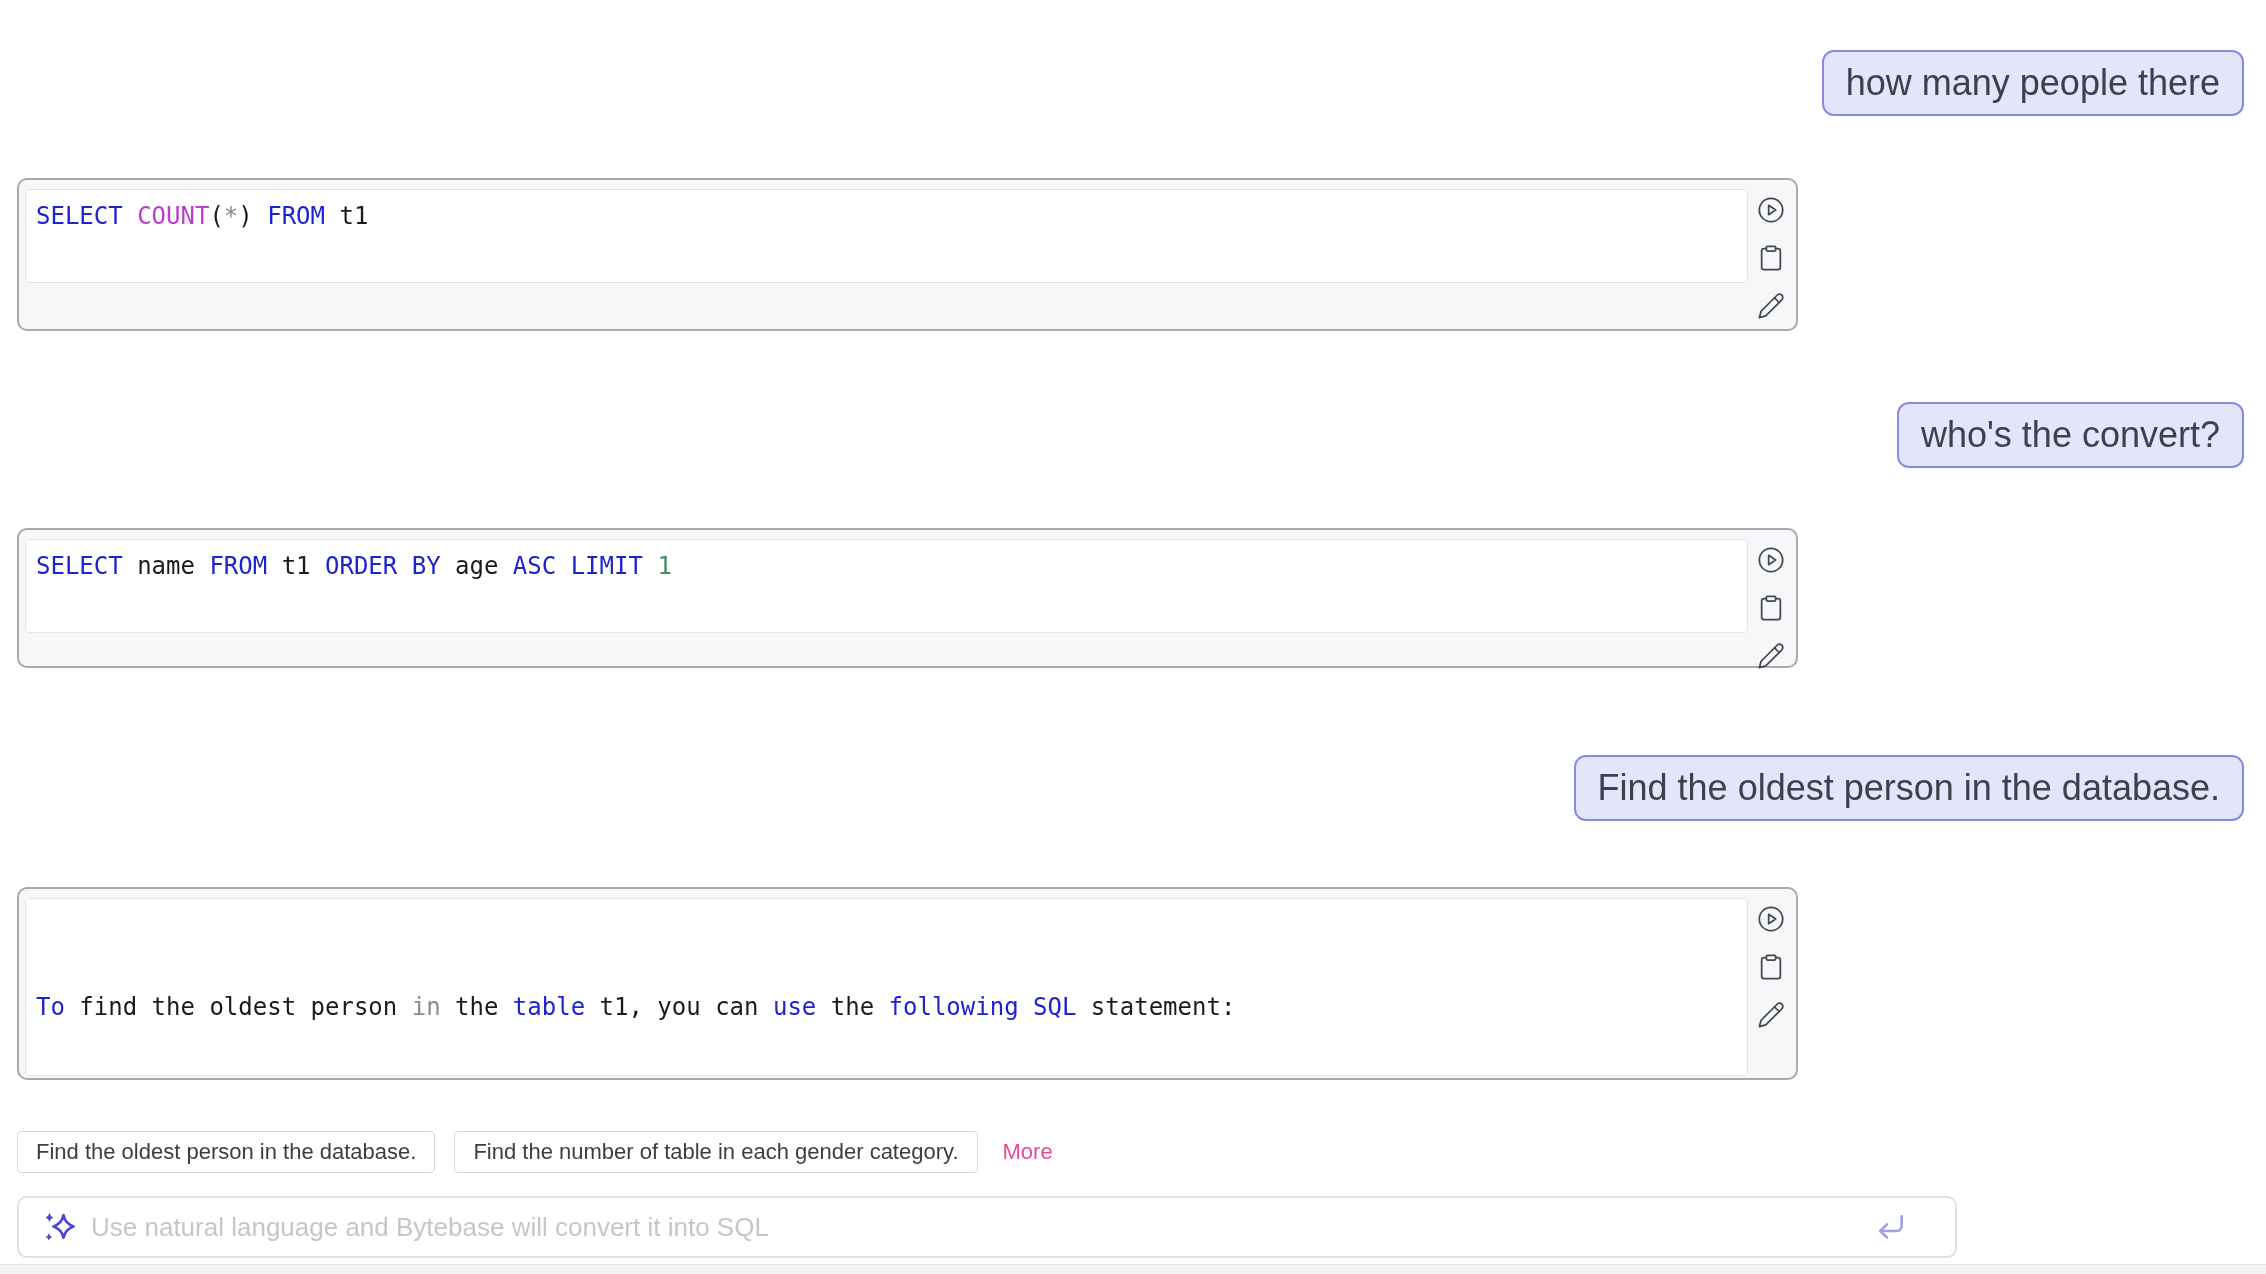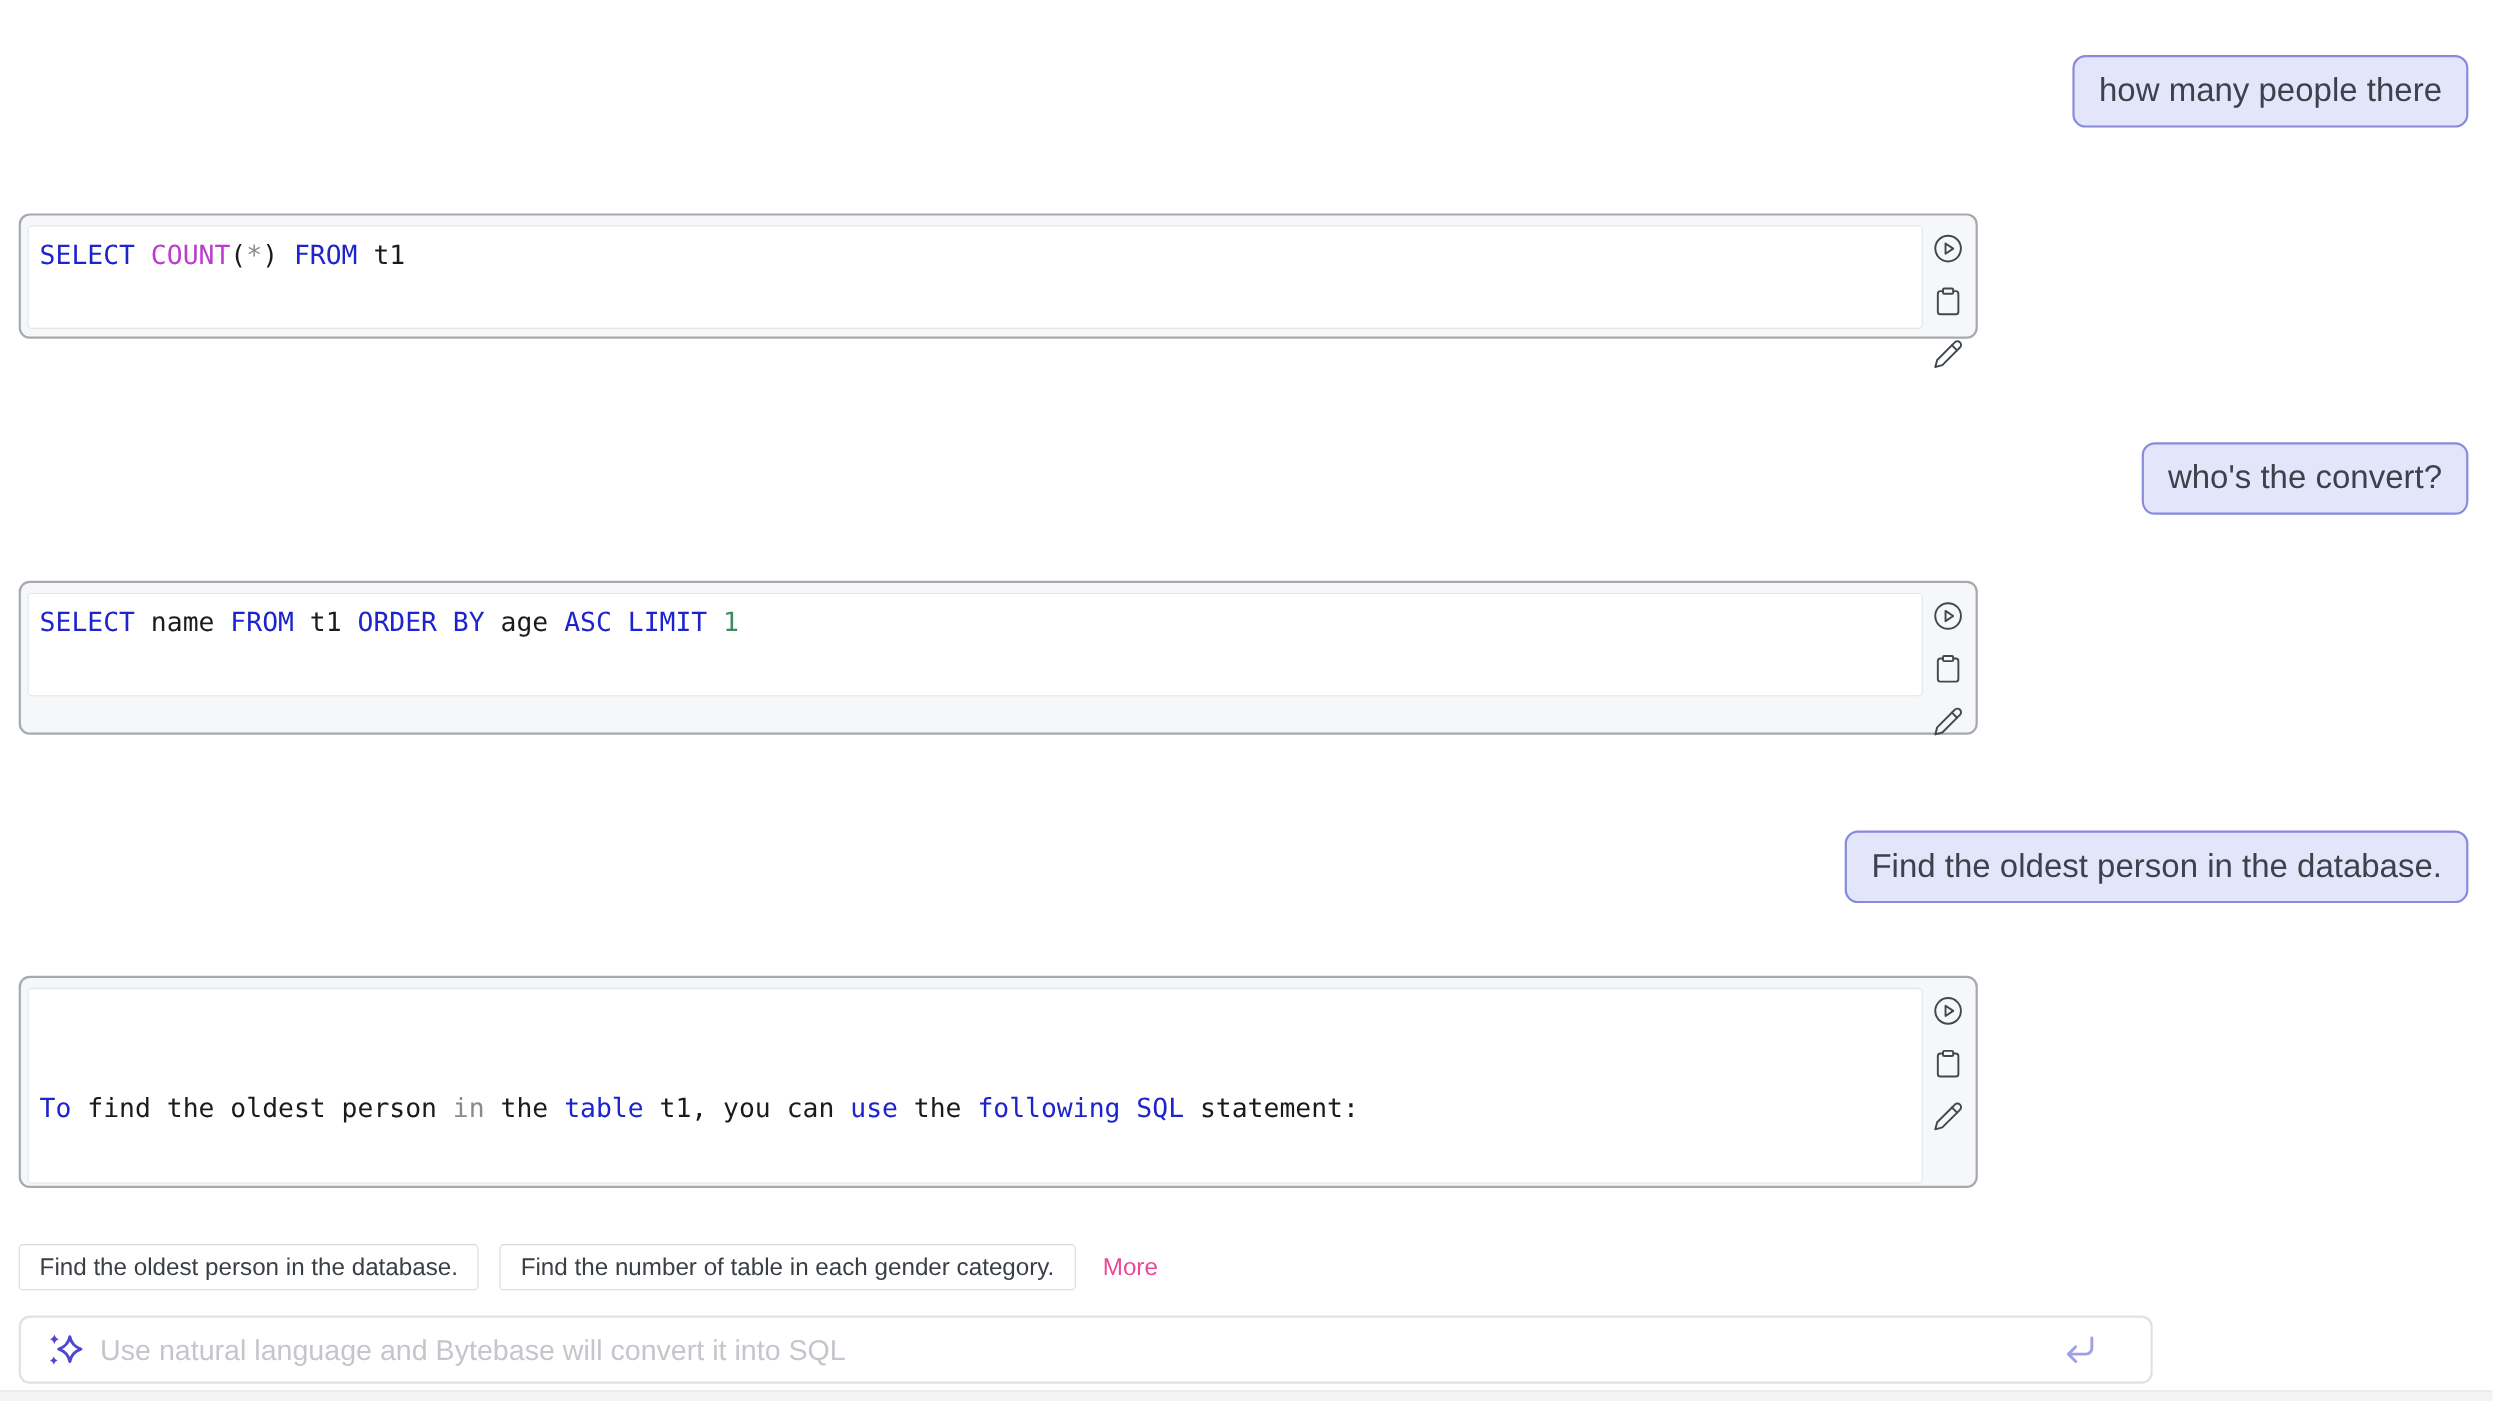--- a/index.html
+++ b/index.html
@@ -5,33 +5,33 @@
   html,body{margin:0;padding:0;}
   body{
     width:2266px;height:1274px;position:relative;overflow:hidden;
     background:#ffffff;font-family:"Liberation Sans",sans-serif;
   }
 
   
   .bubble{
     position:absolute;right:22px;height:62px;display:flex;align-items:center;
     padding:0 22px;background:#e3e5fa;border:2px solid #888ade;border-radius:12px;
-    color:#3b424b;font-size:30px;white-space:nowrap;
+    color:#3b424b;font-size:36px;white-space:nowrap;
   }
   #bubble1{top:50px}
   #bubble2{top:402px}
   #bubble3{top:755px}
 
   
   .sqlbox{
     position:absolute;left:17px;width:1781px;box-sizing:border-box;
     background:#f6f7f8;border:2px solid #a6a9b0;border-radius:10px;
     padding:9px 48px 9px 6px;
   }
-  #box1{top:194px;height:114px}
+  #box1{top:178px;height:153px}
   #box2{top:528px;height:140px}
   #box3{top:887px;height:193px}
 
   .code{
     background:#ffffff;border:1px solid #e2e4e8;border-radius:4px;
     font-family:"DejaVu Sans Mono",monospace;font-size:24px;line-height:40px;
     padding:6px 10px;color:#1b1b1b;white-space:pre;overflow:hidden;
     box-sizing:border-box;
   }
   #box1 .code,#box2 .code{height:94px}

